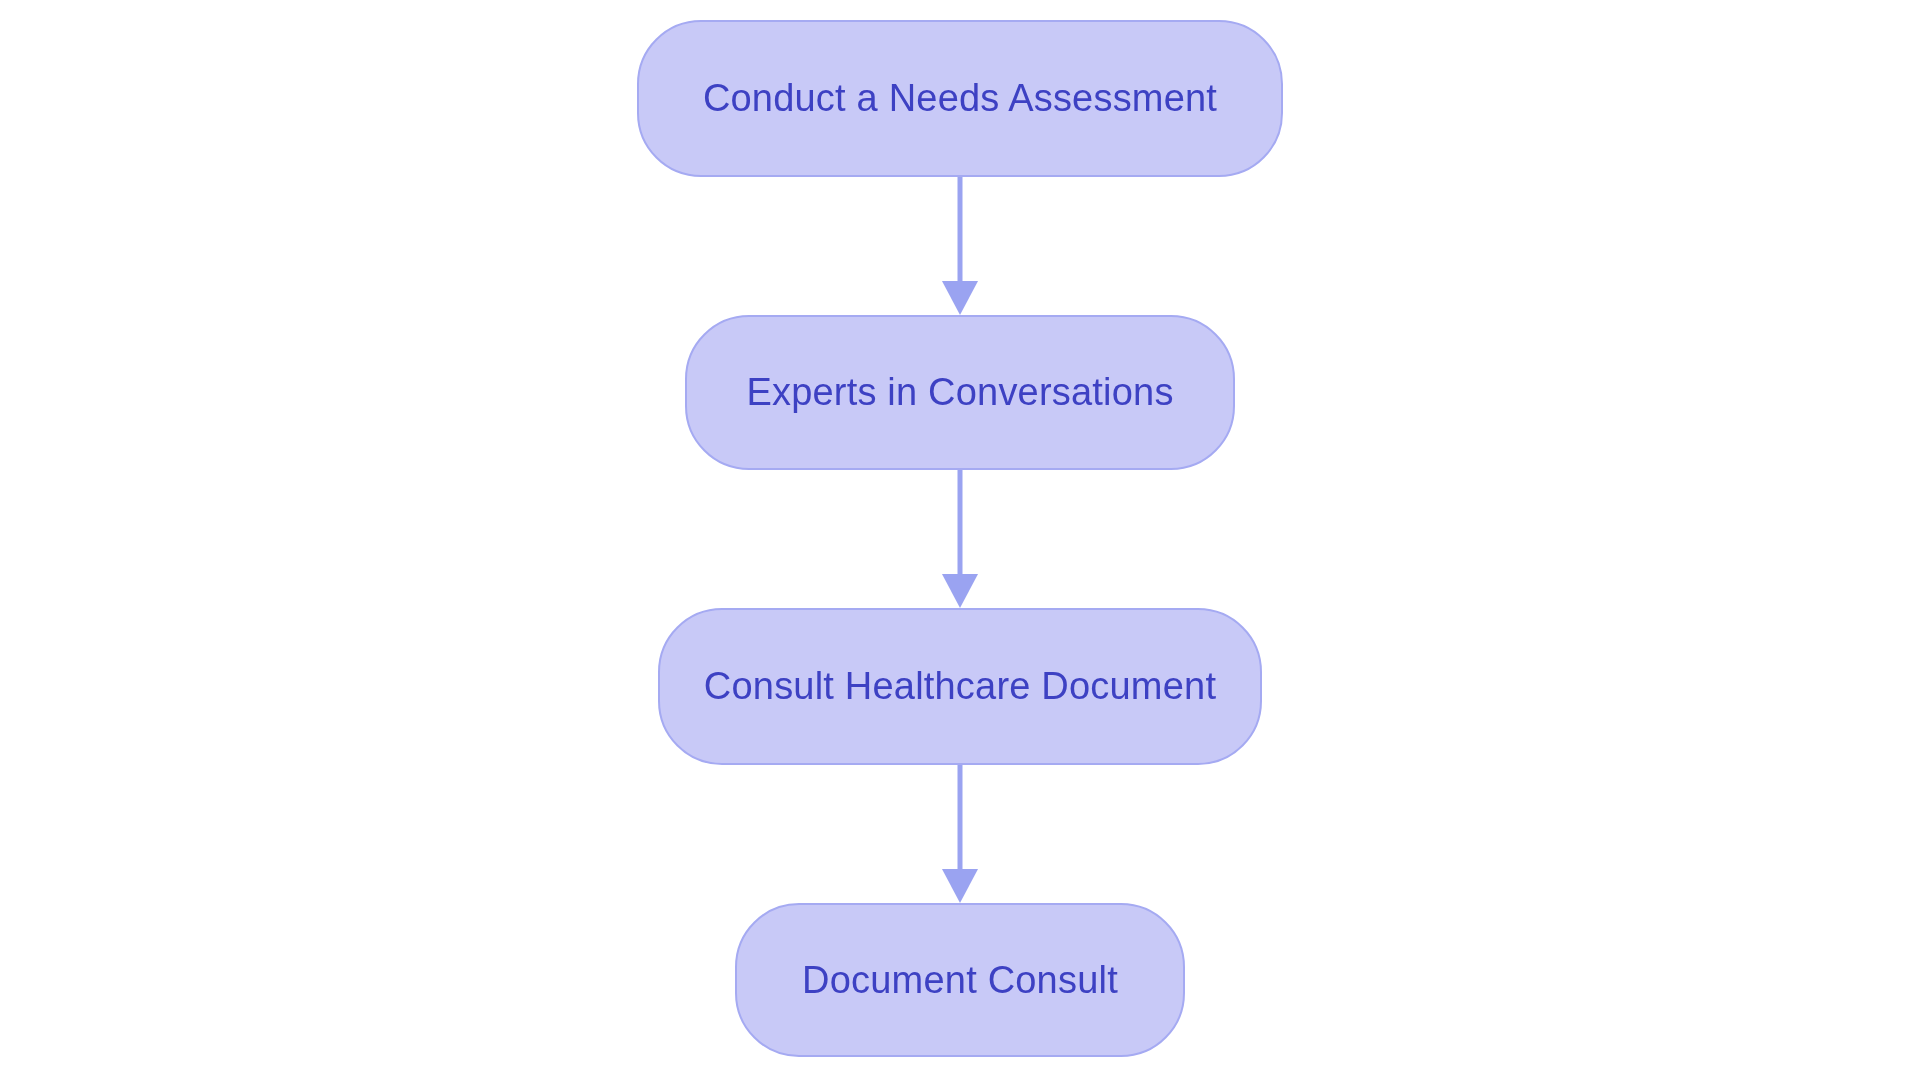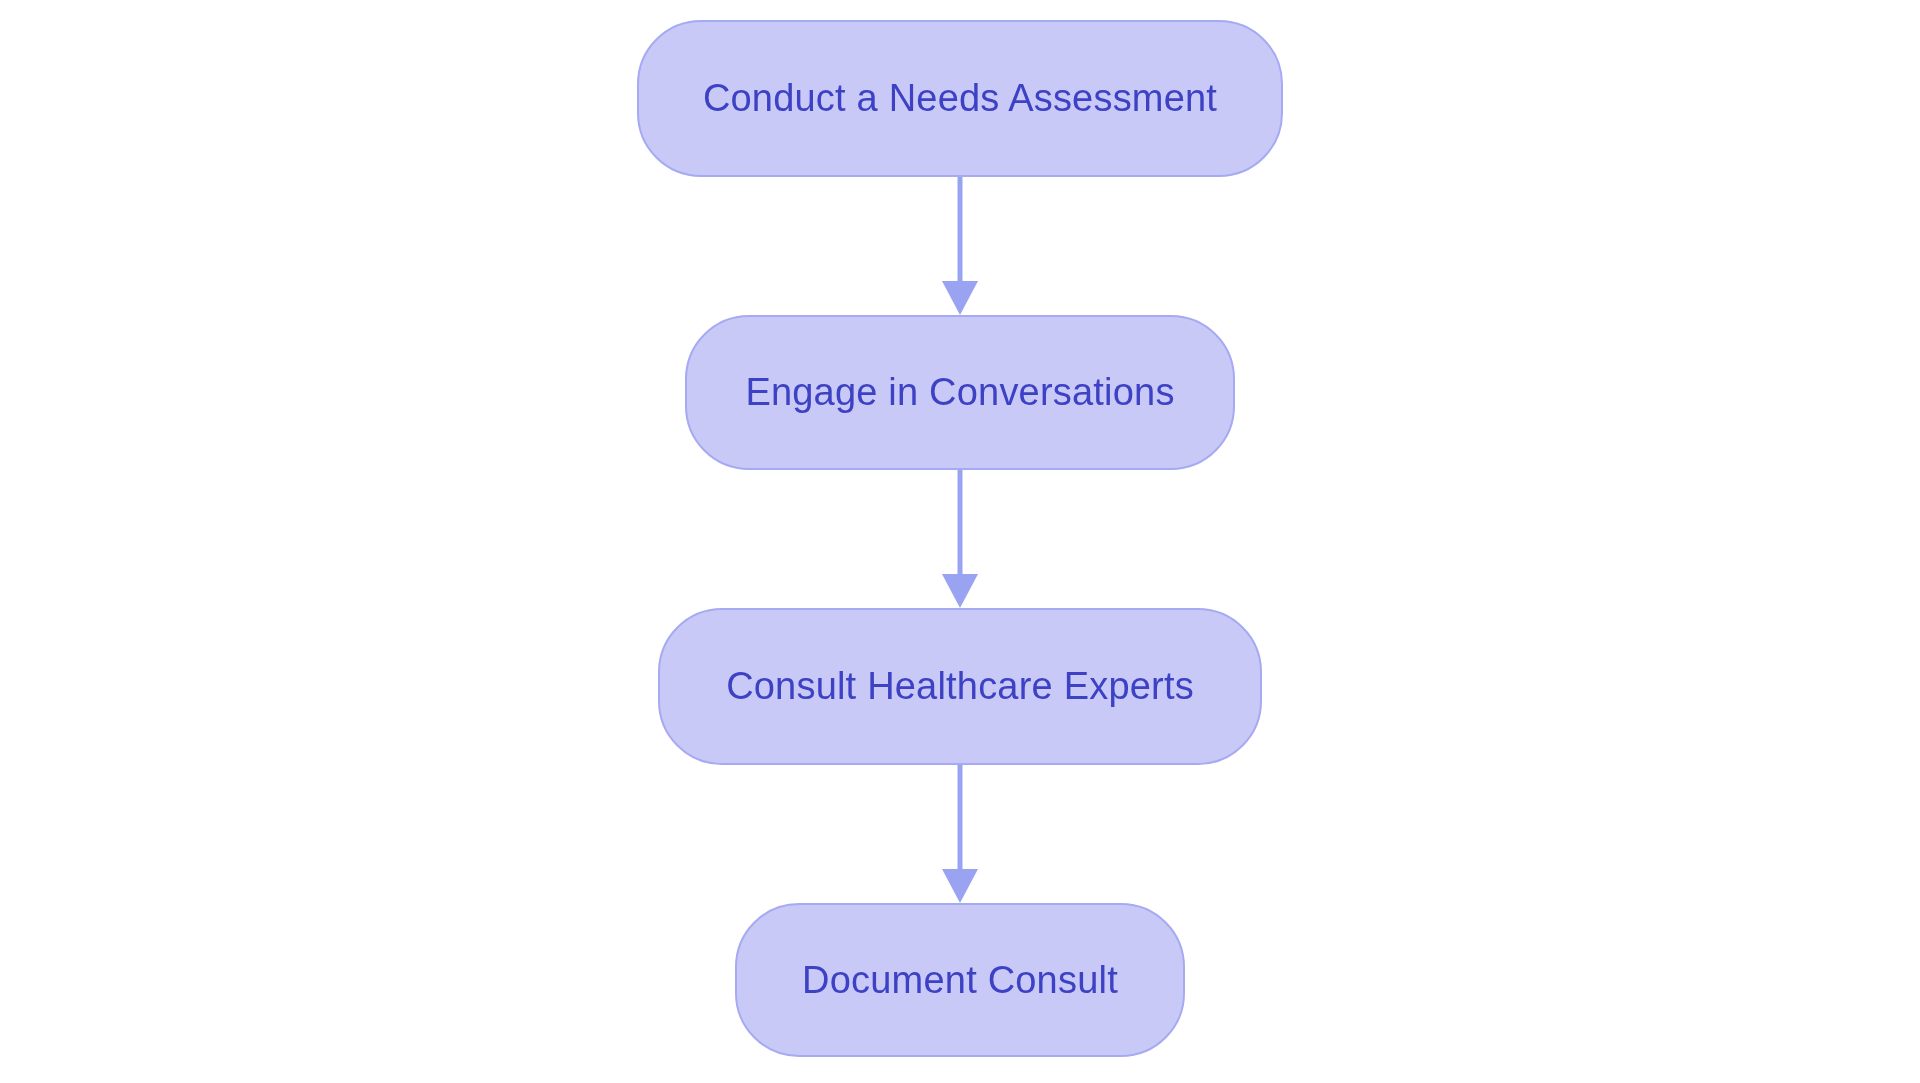--- a/index.html
+++ b/index.html
@@ -72,30 +72,30 @@
   <div class="node node-1">
     <span>Conduct a Needs Assessment</span>
   </div>
 
   <div class="arrow arrow-1">
     <div class="shaft"></div>
     <div class="head"></div>
   </div>
 
   <div class="node node-2">
-    <span>Engage in Conversations</span>
+    <span>Experts in Conversations</span>
   </div>
 
   <div class="arrow arrow-2">
     <div class="shaft"></div>
     <div class="head"></div>
   </div>
 
   <div class="node node-3">
-    <span>Consult Healthcare Experts</span>
+    <span>Consult Healthcare Document</span>
   </div>
 
   <div class="arrow arrow-3">
     <div class="shaft"></div>
     <div class="head"></div>
   </div>
 
   <div class="node node-4">
     <span>Document Consult</span>
   </div>

